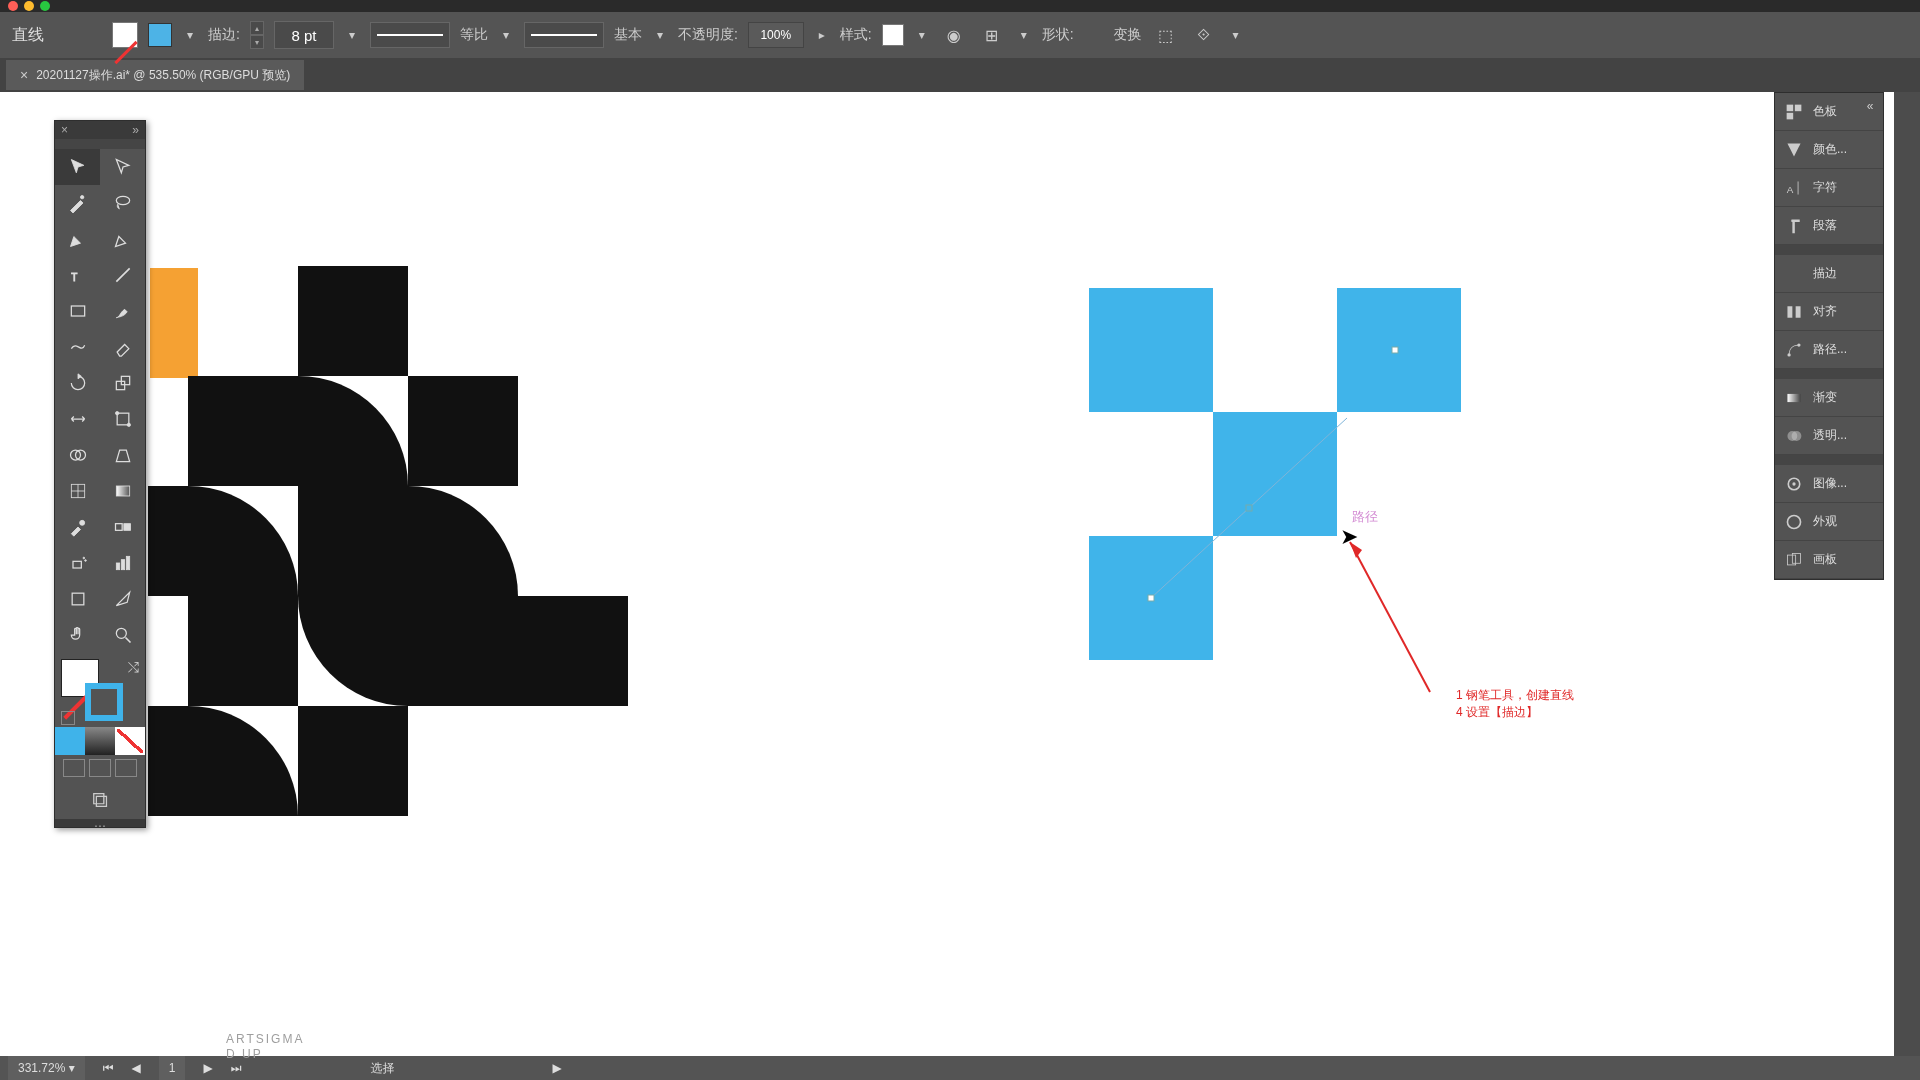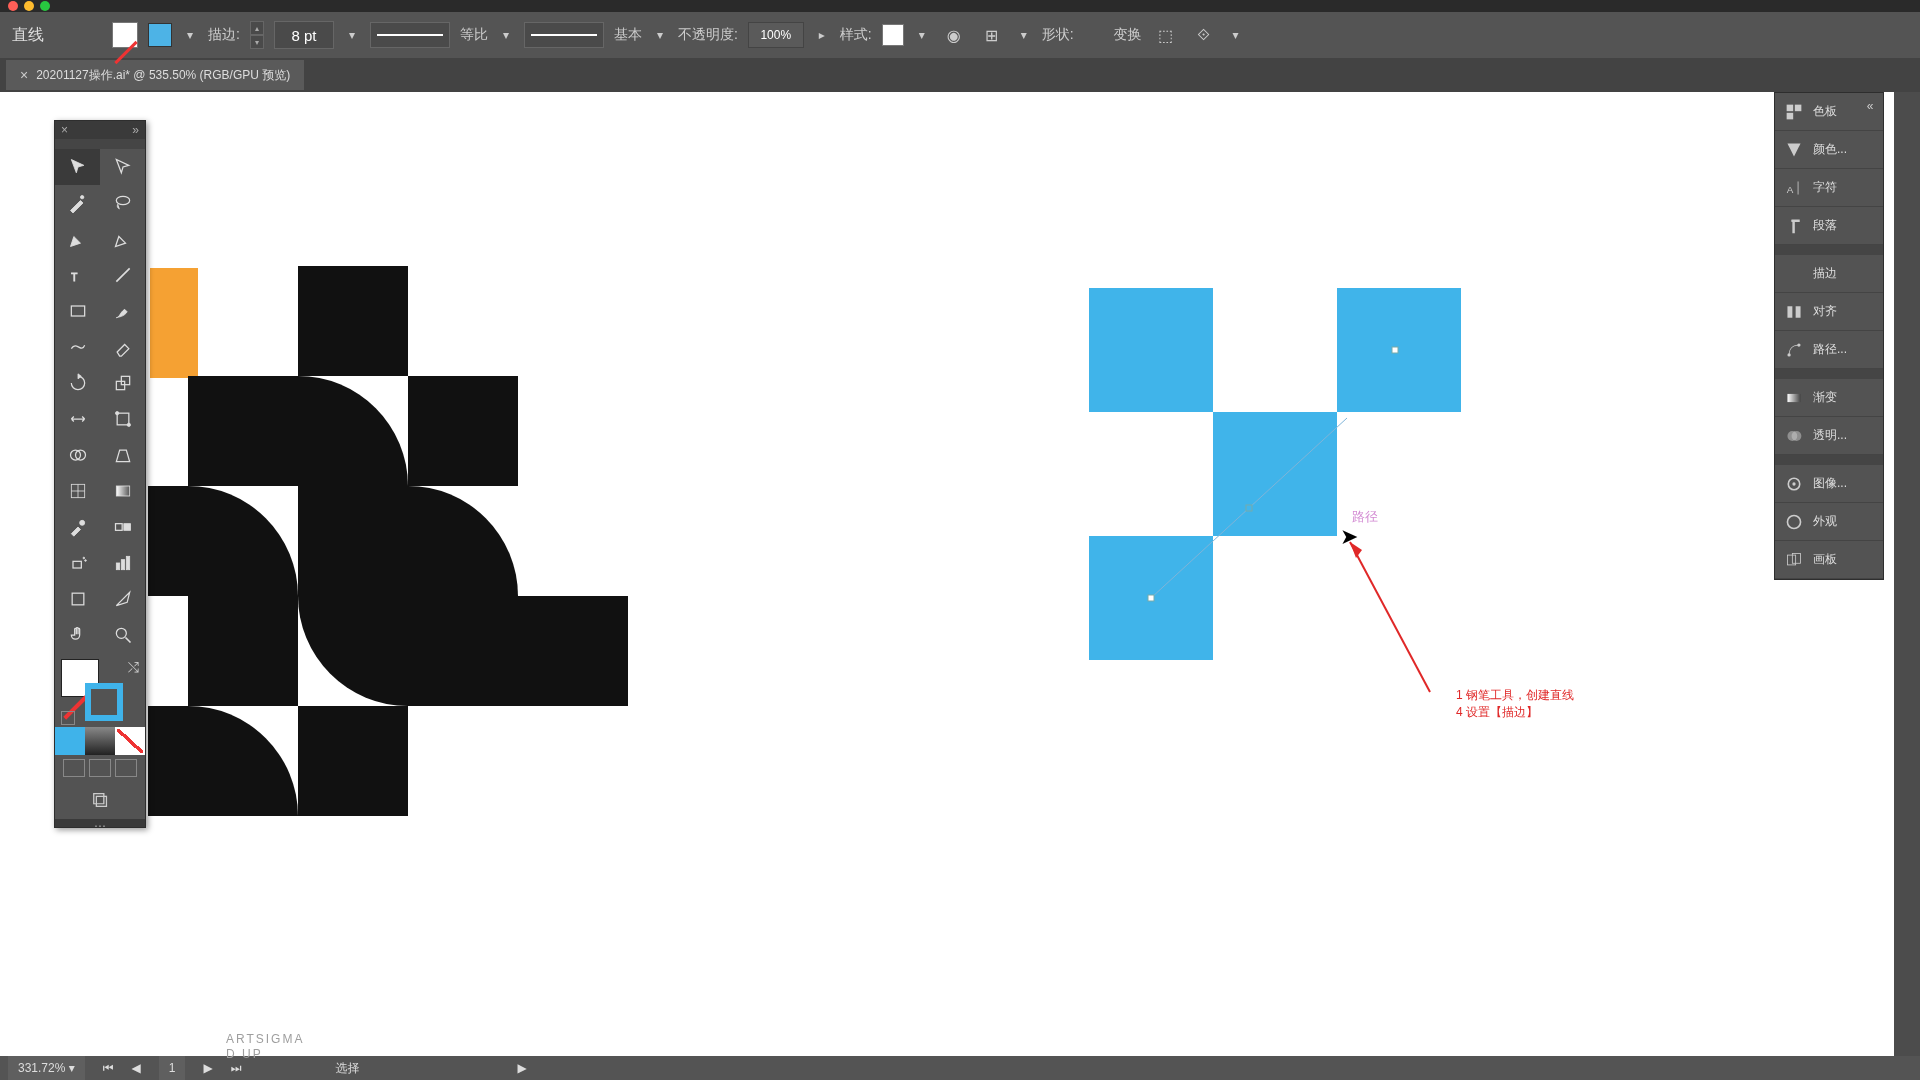--- a/index.html
+++ b/index.html
@@ -470,15 +470,15 @@
 
 <div class="statusbar">
   <span class="sel"><span>331.72%</span>&nbsp;▾</span>
   <span>⏮</span>
   <span>◀</span>
   <span class="sel">
       <span>1</span>
     </span>
   <span>▶</span>
   <span>⏭</span>
-  <span style="margin-left:76px">选择</span>
+  <span style="margin-left:111px">选择</span>
   <span style="margin-left:140px">▶</span>
 </div>
 
 </body></html>

